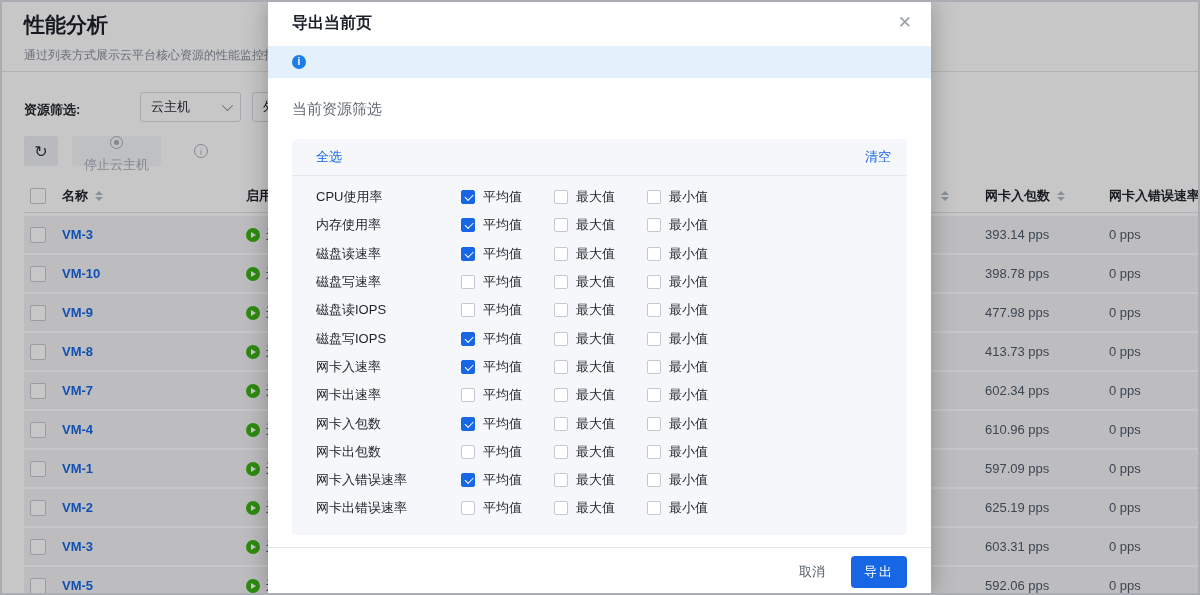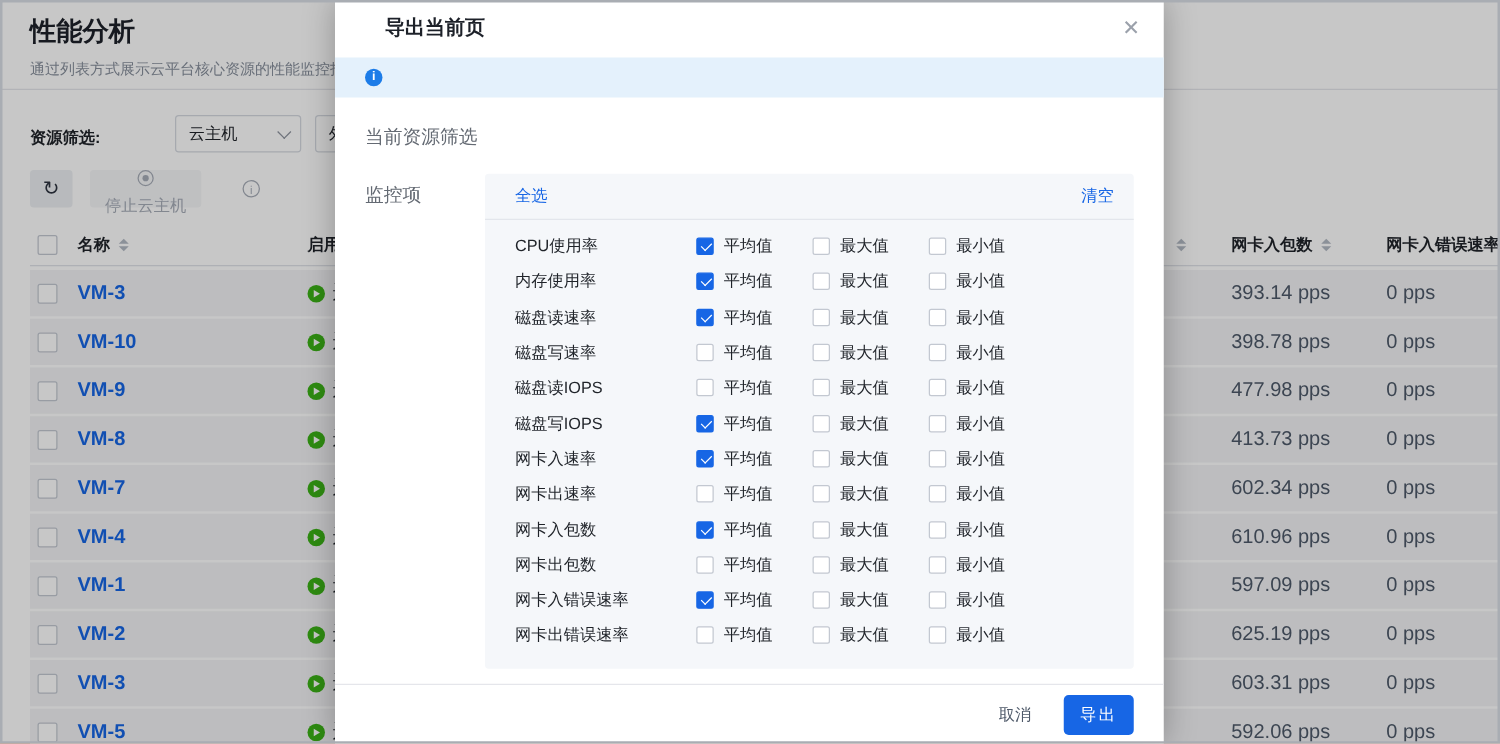--- a/index.html
+++ b/index.html
@@ -38,40 +38,40 @@
   .sort{display:inline-flex;flex-direction:column;gap:2px;margin-left:7px;vertical-align:1px;}
   .sort i{width:0;height:0;border-left:4px solid transparent;border-right:4px solid transparent;}
   .sort .up{border-bottom:4px solid #b3bac4;}
   .sort .dn{border-top:4px solid #b3bac4;}
 
   .thead{position:absolute;left:24px;right:0;top:180px;height:32px;font-size:13px;color:#1f2329;font-weight:600;}
   .thead .cell{position:absolute;top:0;height:32px;display:flex;align-items:center;}
   .thead-line{position:absolute;left:24px;right:0;top:212px;height:1px;background:#dfe2e8;}
 
   .tbody{position:absolute;left:24px;right:0;top:216px;bottom:0;overflow:hidden;}
-  .vm-row{position:relative;height:37px;margin-bottom:2px;background:#f2f3f5;font-size:16px;text-align:center;}
+  .vm-row{position:relative;height:37px;margin-bottom:2px;background:#f2f3f5;font-size:13px;text-align:center;}
   .vm-row .cell{position:absolute;top:0;height:37px;display:flex;align-items:center;}
   .vm-link{color:#1766e5;font-weight:600;text-decoration:none;cursor:pointer;}
   .status{display:flex;align-items:center;gap:6px;color:#1f2329;white-space:nowrap;}
   .dot{width:14px;height:14px;border-radius:50%;background:#3cb216;position:relative;flex:none;}
   .dot::after{content:"";position:absolute;left:5px;top:4px;width:0;height:0;
     border-left:5px solid #fff;border-top:3px solid transparent;border-bottom:3px solid transparent;}
   .val{color:#4e5969;}
 
   
   .c-check{left:6px;} .c-name{left:38px;} .c-status{left:222px;}
   .c-sortstub{left:910px;} .c-pkt{left:961px;} .c-err{left:1085px;}
 
   
   .dim{position:absolute;inset:0;background:rgba(0,0,0,0.22);z-index:5;}
 
   
   .modal{position:absolute;left:268px;top:0;bottom:0;width:663px;background:#fff;z-index:10;
     box-shadow:0 0 24px rgba(0,0,0,0.28);display:flex;flex-direction:column;}
-  .m-head{flex:none;height:46px;line-height:46px;padding:0 40px;font-size:16px;font-weight:bold;color:#1d2129;position:relative;}
+  .m-head{flex:none;height:46px;line-height:46px;padding:0 24px;font-size:16px;font-weight:bold;color:#1d2129;position:relative;}
   .m-close{position:absolute;right:15px;top:0;height:46px;line-height:44px;font-size:17px;color:#9ba1ab;
     background:none;border:none;cursor:pointer;padding:0 4px;}
   .m-banner{flex:none;height:32px;background:#e4f1fc;display:flex;align-items:center;gap:9px;
     padding:0 24px;font-size:13px;color:#1f2329;}
   .b-ico{width:14px;height:14px;border-radius:50%;background:#1c7ce8;color:#fff;font-size:10px;
     line-height:14px;text-align:center;font-style:normal;flex:none;font-weight:bold;}
   .m-body{flex:1;padding:22px 24px 0;overflow:hidden;}
   .form-row{display:flex;margin-bottom:20px;}
   .form-label{flex:none;width:96px;font-size:15px;color:#646a73;padding-top:8px;}
   .form-row.first .form-label{padding-top:0;}
@@ -361,21 +361,20 @@
     <div class="m-banner">
       <i class="b-ico">i</i>
     </div>
 
     <div class="m-body">
       <div class="form-row first">
         <div class="form-label">当前资源筛选</div>
       </div>
 
       <div class="form-row">
-        <div class="form-label">监控项</div>
         <div class="panel">
           <div class="panel-head">
             <a class="link">全选</a>
             <a class="link">清空</a>
           </div>
           <div class="panel-line"></div>
           <div class="panel-rows">
   <div class="metric-row">
     <div class="metric-name">CPU使用率</div>
     <label class="stat">

